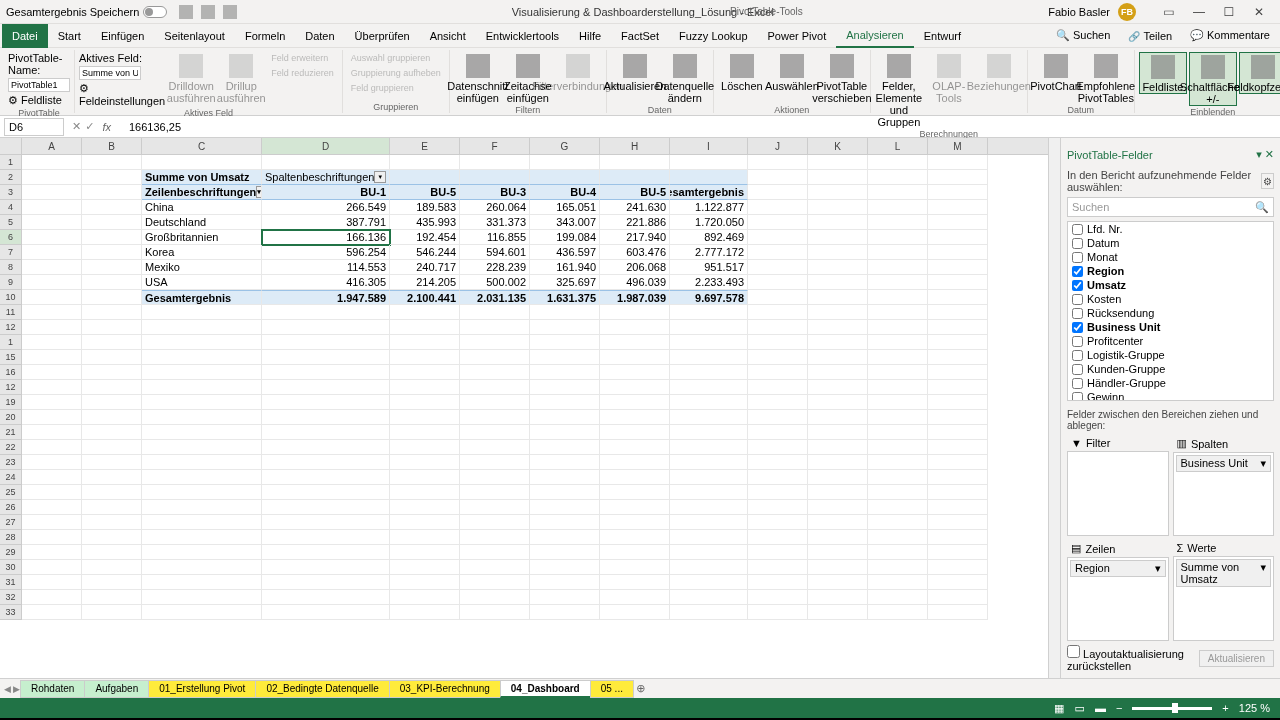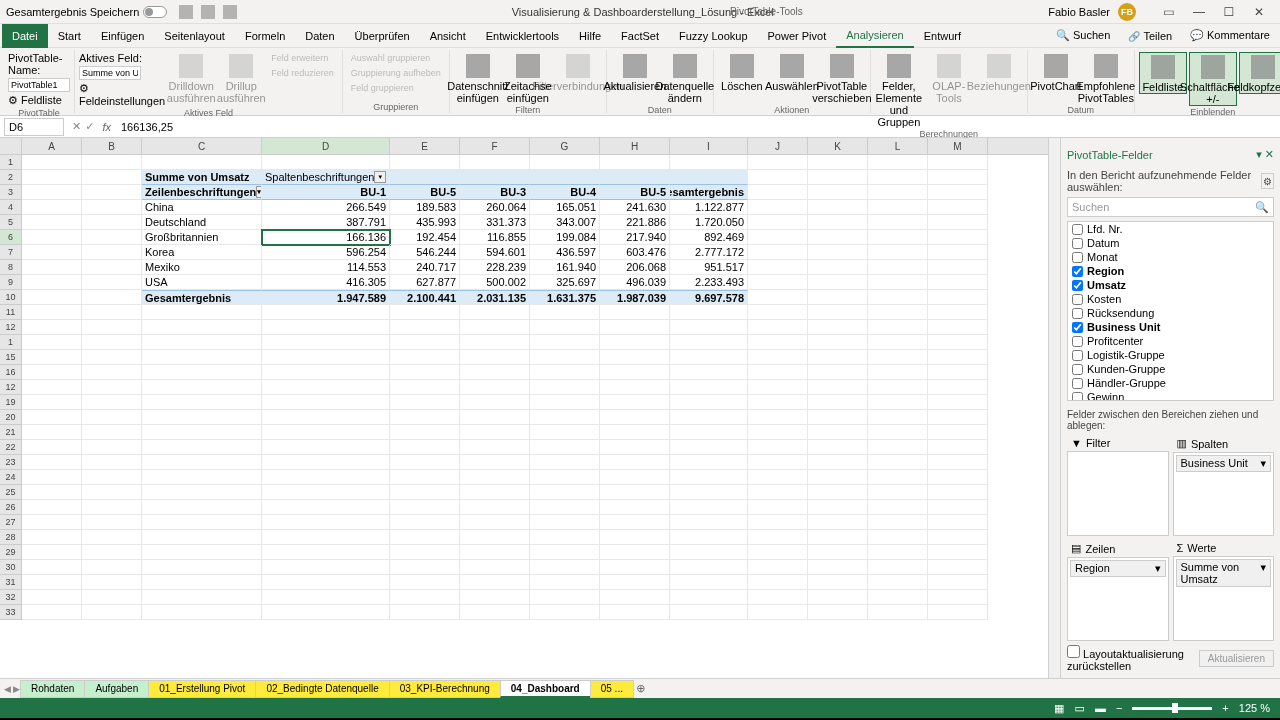--- a/index.html
+++ b/index.html
@@ -40,21 +40,21 @@
 .rbtn-sm { font-size: 9px; padding: 1px 4px; color: #666; white-space: nowrap; }
 .rbtn-sm.disabled { opacity: 0.4; }
 .rcol { display: flex; flex-direction: column; gap: 3px; }
 .pt-name-box { display: flex; flex-direction: column; gap: 2px; font-size: 9px; }
 .pt-name-box input { width: 62px; height: 14px; border: 1px solid #ccc; font-size: 9px; padding: 0 2px; }
 
 
 .formula-bar { height: 22px; display: flex; align-items: center; border-bottom: 1px solid #d0d0d0; background: #fff; }
 .name-box { width: 60px; height: 18px; border: 1px solid #ccc; margin-left: 4px; padding: 0 4px; display: flex; align-items: center; font-size: 11px; }
 .fb-btns { display: flex; gap: 4px; margin: 0 8px; color: #888; }
-.fx-label { font-style: italic; color: #666; margin-right: 6px; }
+.fx-label { font-style: italic; color: #666; margin-right: 14px; }
 .formula-input { flex: 1; font-size: 11px; padding: 0 4px; }
 
 
 .main { display: flex; height: 540px; }
 .sheet { flex: 1; display: flex; flex-direction: column; position: relative; }
 .col-headers { display: flex; height: 17px; background: #e6e6e6; border-bottom: 1px solid #ccc; }
 .corner { width: 22px; border-right: 1px solid #ccc; background: #e6e6e6; }
 .ch { border-right: 1px solid #ccc; text-align: center; font-size: 10px; color: #444; display: flex; align-items: center; justify-content: center; }
 .ch.sel { background: #d4e6d4; }
 .rows { flex: 1; overflow: hidden; }
@@ -452,21 +452,21 @@
           <div class="cell " style="width:60px"></div>
           <div class="cell " style="width:60px"></div>
           <div class="cell " style="width:60px"></div>
         </div>
         <div class="row">
           <div class="rh">9</div>
           <div class="cell " style="width:60px"></div>
           <div class="cell " style="width:60px"></div>
           <div class="cell" style="width:120px">USA</div>
           <div class="cell num " style="width:128px">416.305</div>
-          <div class="cell num " style="width:70px">627.877</div>
+          <div class="cell num " style="width:70px">214.205</div>
           <div class="cell num " style="width:70px">500.002</div>
           <div class="cell num " style="width:70px">325.697</div>
           <div class="cell num " style="width:70px">496.039</div>
           <div class="cell num " style="width:78px">2.233.493</div>
           <div class="cell " style="width:60px"></div>
           <div class="cell " style="width:60px"></div>
           <div class="cell " style="width:60px"></div>
           <div class="cell " style="width:60px"></div>
         </div>
         <div class="row">

